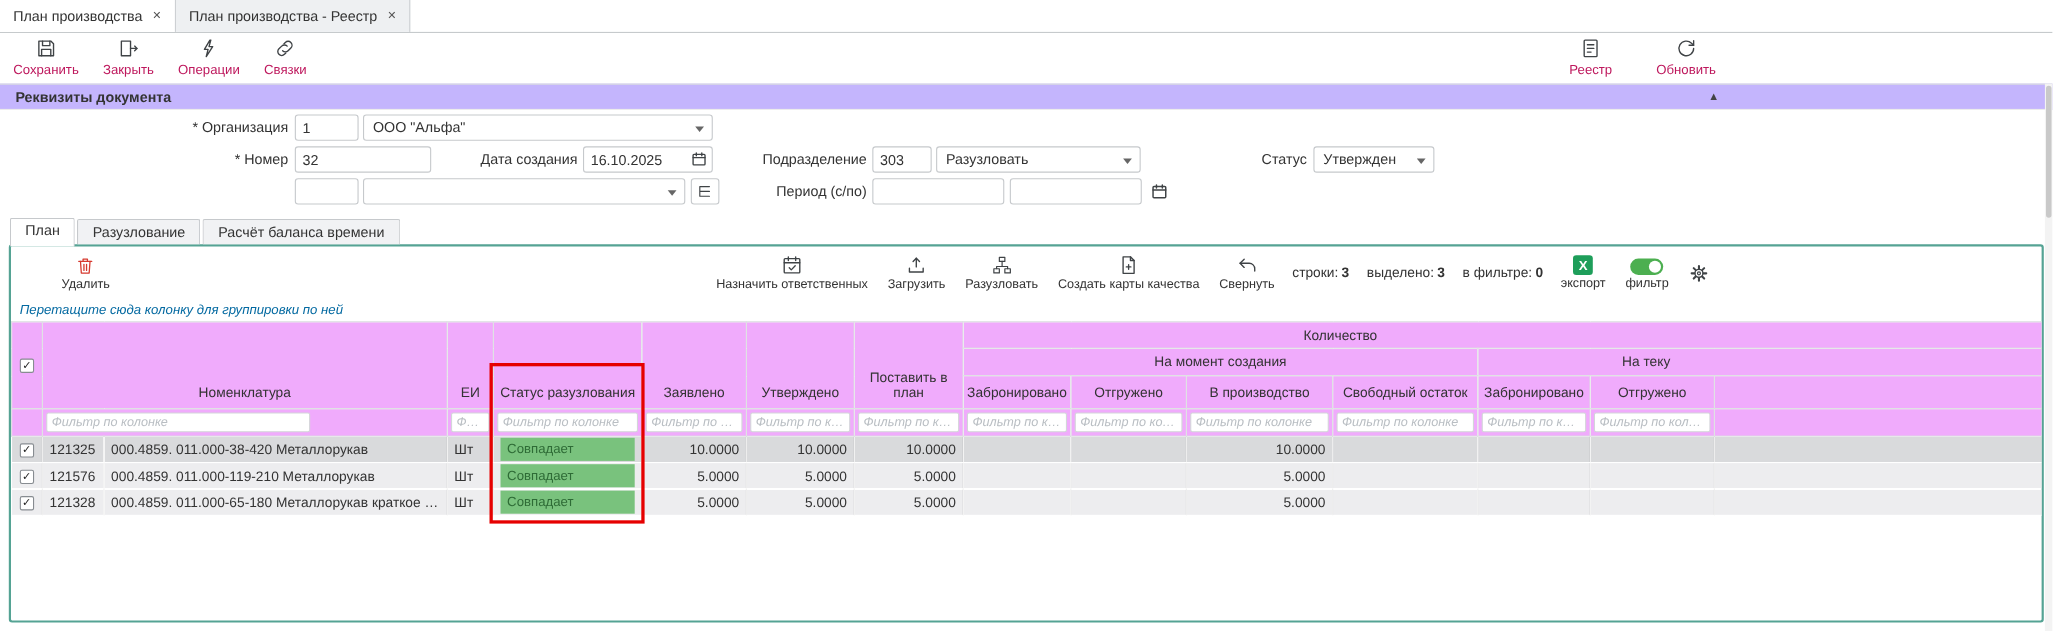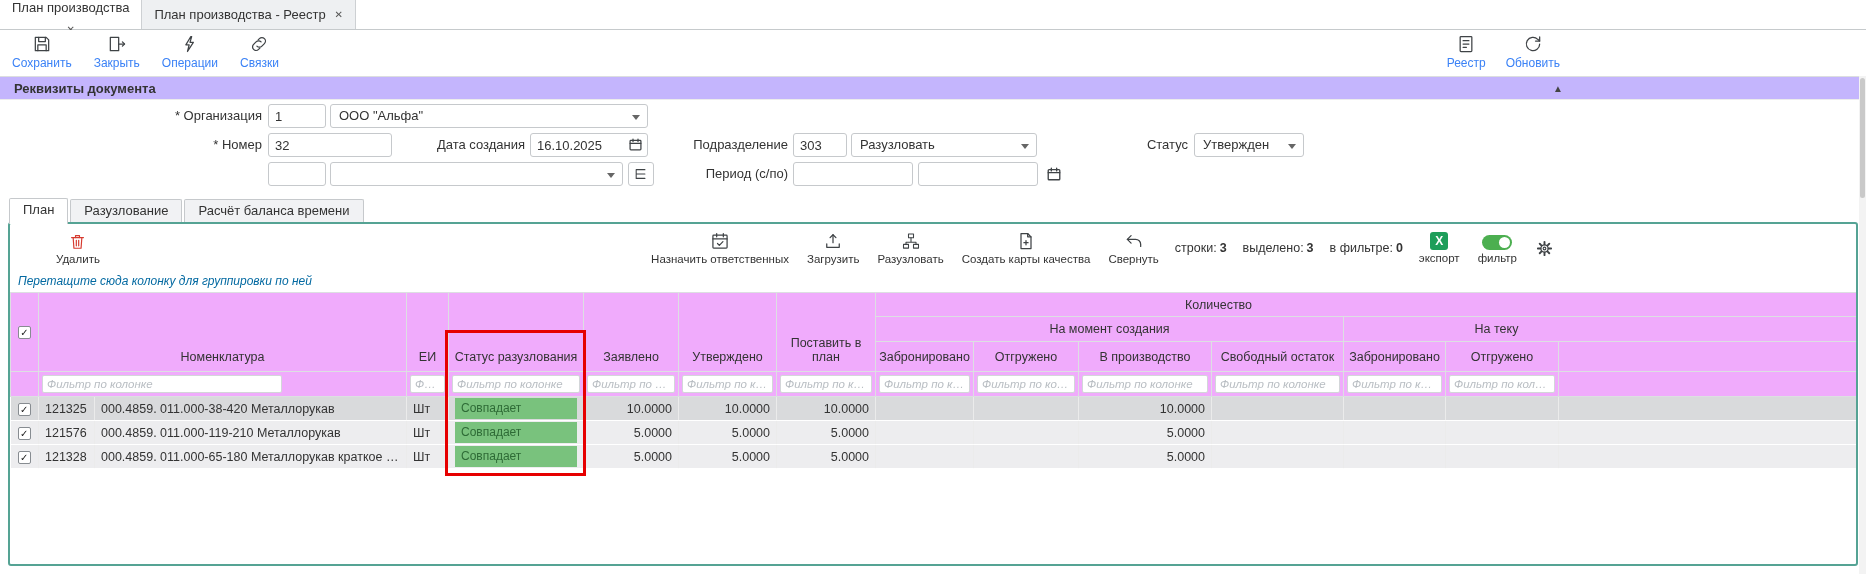--- a/index.html
+++ b/index.html
@@ -9,29 +9,29 @@
     background:#fff; color:#333;
     font-family:"Liberation Sans","DejaVu Sans",sans-serif; font-size:13px;
   }
   svg { display:block; }
   .ic { stroke:#3f4346; fill:none; stroke-width:1.5; stroke-linecap:round; stroke-linejoin:round; }
 
   
   .tabbar { height:30px; border-bottom:1px solid #c6cacc; display:flex; background:#fff; }
   .wtab { display:inline-flex; align-items:center; gap:9px; padding:0 12px; height:29px;
           border-right:1px solid #cdd0d3; background:#eef0f2; cursor:default; }
-  .wtab.active { background:#fff;flex-direction:column; }
+  .wtab.active { background:#fff; }
   .wtab .x { font-size:10px; color:#555; }
 
   
   .toolbar { height:46px; display:flex; padding:4px 0 0 12px; position:relative; background:#fff; }
   .tb-item { display:flex; flex-direction:column; align-items:center; gap:2px; margin-right:22px;
-             font-size:12px; color:#3b82f6; cursor:default; }
+             font-size:12px; color:#be185d; cursor:default; }
   .tb-right { position:absolute; right:306px; top:4px; display:flex; }
-  .tb-right .tb-item { margin-right:0; margin-left:20px;text-align:right; }
+  .tb-right .tb-item { margin-right:0; margin-left:40px;text-align:right; }
 
   
   .section-head { height:24px; line-height:23px; border-top:1px solid #dcdedf; border-bottom:1px solid #ececec;
                   font-weight:bold; padding-left:14px; position:relative; background:#c4b5fd; }
   .sec-caret { position:absolute; left:1548px; top:0; width:20px; text-align:center; font-weight:normal;
                font-size:10px; color:#444; cursor:default; }
 
   .form { height:96px; position:relative; background:#fff; }
   .flabel { position:absolute; text-align:right; line-height:24px; color:#333; white-space:nowrap; }
   .fld { position:absolute; height:24px; }

